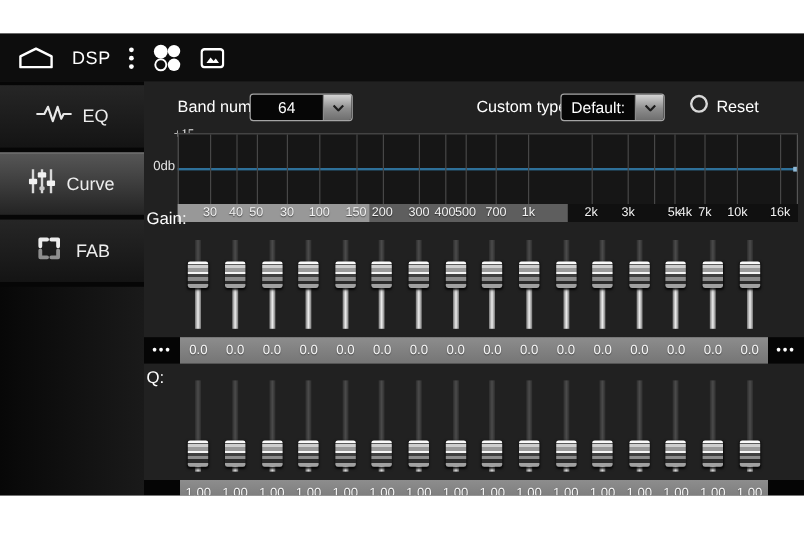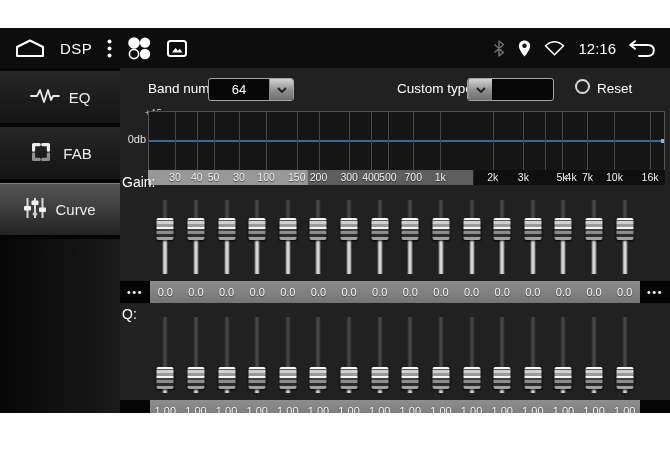--- a/index.html
+++ b/index.html
@@ -95,98 +95,75 @@
             <circle cx="7" cy="18" r="4.6" fill="none" stroke="#fff" stroke-width="1.6"></circle>
           </svg>
         </span>
         <span>
           <svg width="20" height="17" viewBox="0 0 20 17">
             <rect x="1" y="1" width="18" height="15" rx="2.5" fill="none" stroke="#fff" stroke-width="2"></rect>
             <path d="M5 12.5 L8.5 8 L11 10.8 L12.8 8.8 L15.5 12.5 Z" fill="#fff"></path>
           </svg>
         </span>
       </div>
-      <div class="sb-right">
-        <span>
-          <svg width="12" height="17" viewBox="0 0 12 17">
-              <path d="M1.5 4.5 L10.5 12.5 L6 16 L6 1 L10.5 4.5 L1.5 12.5" fill="none" stroke="#6e6e6e" stroke-width="1.5" stroke-linejoin="round"></path>
-            </svg>
-        </span>
-        <span>
-          <svg width="13" height="17" viewBox="0 0 13 17">
-            <path d="M6.5 0.5 C3 0.5 0.8 3 0.8 6 C0.8 10 6.5 16.5 6.5 16.5 C6.5 16.5 12.2 10 12.2 6 C12.2 3 10 0.5 6.5 0.5 Z" fill="#fff"></path>
-            <circle cx="6.5" cy="5.8" r="2.2" fill="#0d0d0d"></circle>
-          </svg>
-        </span>
-        <span>
-          <svg width="21" height="15" viewBox="0 0 21 15">
-              <path d="M1.5 4.8 C7 -0.6 14 -0.6 19.5 4.8 L10.5 13.8 Z" fill="none" stroke="#fff" stroke-width="1.6" stroke-linejoin="round"></path>
-            </svg>
-        </span>
-        <span class="sb-time">12:16</span>
-        <span>
-          <svg width="26" height="17" viewBox="0 0 26 17">
-              <path d="M6 1.2 L1.2 5 L6 8.8 M1.2 5 H18.5 C22.6 5 24.8 7.2 24.8 10.5 C24.8 13.8 22.6 16 18.5 16 H10" fill="none" stroke="#fff" stroke-width="1.9" stroke-linecap="round" stroke-linejoin="round"></path>
-            </svg>
-        </span>
-      </div>
     </div>
 
     <div class="appbody">
 
       <aside class="sidebar">
         <div class="nav-item">
           <span>
             <svg width="30" height="16" viewBox="0 0 30 16">
                 <path d="M1 8 H7 L10 2 L14 14 L18 2 L21 12 L23 8 H29" fill="none" stroke="#e8e8e8" stroke-width="1.8" stroke-linecap="round" stroke-linejoin="round"></path>
               </svg>
           </span>
           <span>EQ</span>
+        </div>
+        <div class="nav-item selected">
+          <span>
+            <svg width="22" height="22" viewBox="0 0 22 22">
+              <path d="M3.5 1 V21 M11 1 V21 M18.5 1 V21" stroke="#d8d8d8" stroke-width="2"></path>
+              <rect x="0" y="9" width="7" height="4.5" rx="1" fill="#f2f2f2"></rect>
+              <rect x="7.5" y="3.5" width="7" height="4.5" rx="1" fill="#f2f2f2"></rect>
+              <rect x="8.8" y="15.5" width="4.4" height="3" rx="1" fill="#c9c9c9"></rect>
+              <rect x="15" y="10.5" width="7" height="4.5" rx="1" fill="#f2f2f2"></rect>
+            </svg>
+          </span>
+          <span>Curve</span>
         </div>
         <div class="nav-item">
           <span>
             <svg width="26" height="26" viewBox="0 0 26 26">
               <g fill="none" stroke-width="3.2" stroke-linecap="round" stroke-linejoin="round">
                 <path d="M2 -4 L-2 0 L2 4" stroke="#ececec" transform="translate(7,7) rotate(45)"></path>
                 <path d="M2 -4 L-2 0 L2 4" stroke="#ececec" transform="translate(19,7) rotate(135)"></path>
                 <path d="M2 -4 L-2 0 L2 4" stroke="#8f8f8f" transform="translate(7,19) rotate(-45)"></path>
                 <path d="M2 -4 L-2 0 L2 4" stroke="#8f8f8f" transform="translate(19,19) rotate(-135)"></path>
               </g>
             </svg>
           </span>
           <span>FAB</span>
         </div>
-        <div class="nav-item selected">
-          <span>
-            <svg width="22" height="22" viewBox="0 0 22 22">
-              <path d="M3.5 1 V21 M11 1 V21 M18.5 1 V21" stroke="#d8d8d8" stroke-width="2"></path>
-              <rect x="0" y="9" width="7" height="4.5" rx="1" fill="#f2f2f2"></rect>
-              <rect x="7.5" y="3.5" width="7" height="4.5" rx="1" fill="#f2f2f2"></rect>
-              <rect x="8.8" y="15.5" width="4.4" height="3" rx="1" fill="#c9c9c9"></rect>
-              <rect x="15" y="10.5" width="7" height="4.5" rx="1" fill="#f2f2f2"></rect>
-            </svg>
-          </span>
-          <span>Curve</span>
-        </div>
         <div class="sidebar-fill"></div>
       </aside>
 
       <main class="content">
 
         <span class="lbl" style="left:28px; top:13px;">Band num:</span>
         <div class="dd" style="left:88px; top:10px; width:86px;">
           <span class="dd-value">64</span>
           <span class="dd-btn">
             <svg width="10" height="6" viewBox="0 0 10 6">
                 <path d="M1 1 L5 5 L9 1" fill="none" stroke="#1c1c1c" stroke-width="1.8"></path>
               </svg>
           </span>
         </div>
         <span class="lbl" style="left:277px; top:13px;">Custom type:</span>
         <div class="dd" style="left:347px; top:10px; width:87px;">
+          <span class="dd-value">Default:</span>
           <span class="dd-btn">
             <svg width="10" height="6" viewBox="0 0 10 6">
                 <path d="M1 1 L5 5 L9 1" fill="none" stroke="#1c1c1c" stroke-width="1.8"></path>
               </svg>
           </span>
         </div>
         <span class="radio"></span>
         <span class="lbl" style="left:477px; top:13px;">Reset</span>
 
         <span class="ytick" style="left:16px; top:38px;font-family:Liberation Serif, serif;">+15</span>

